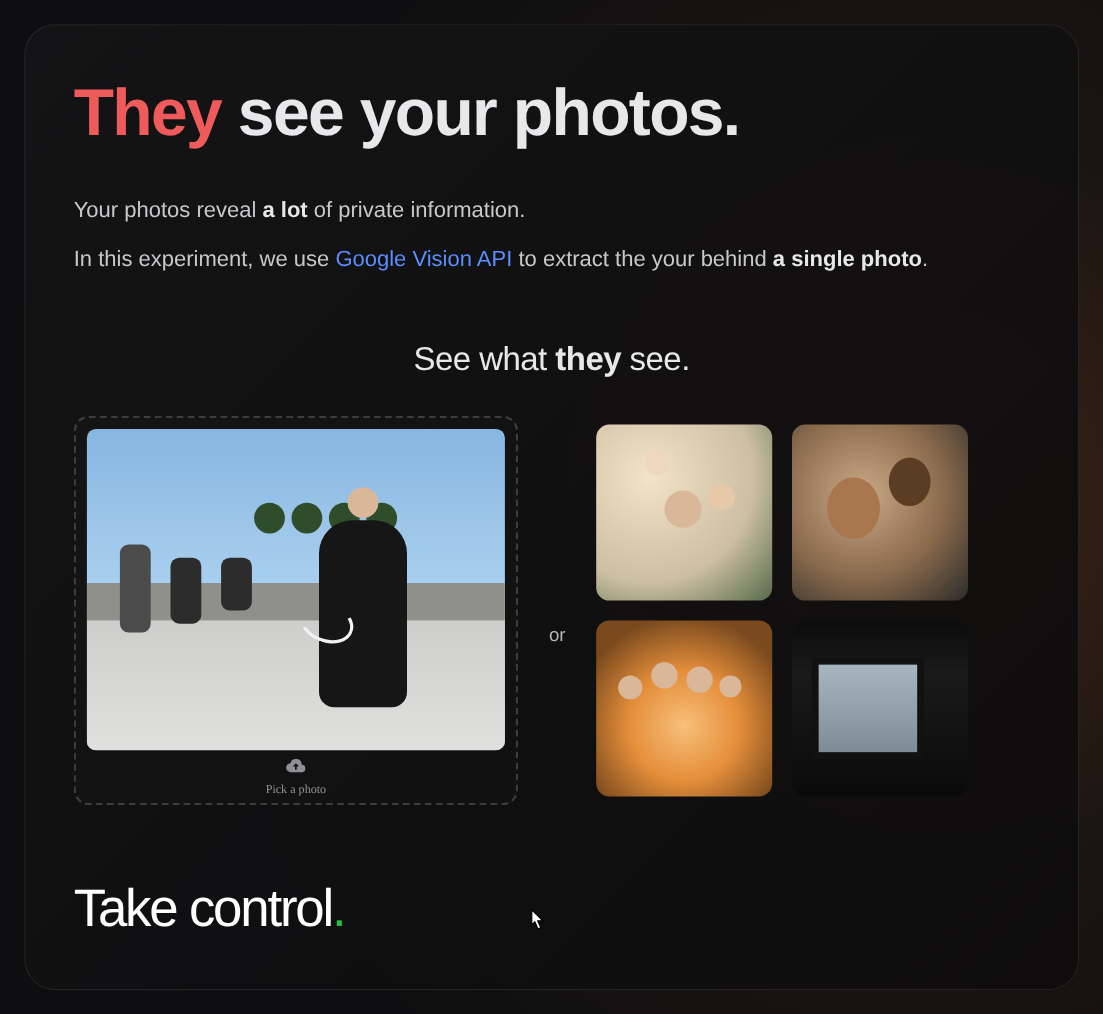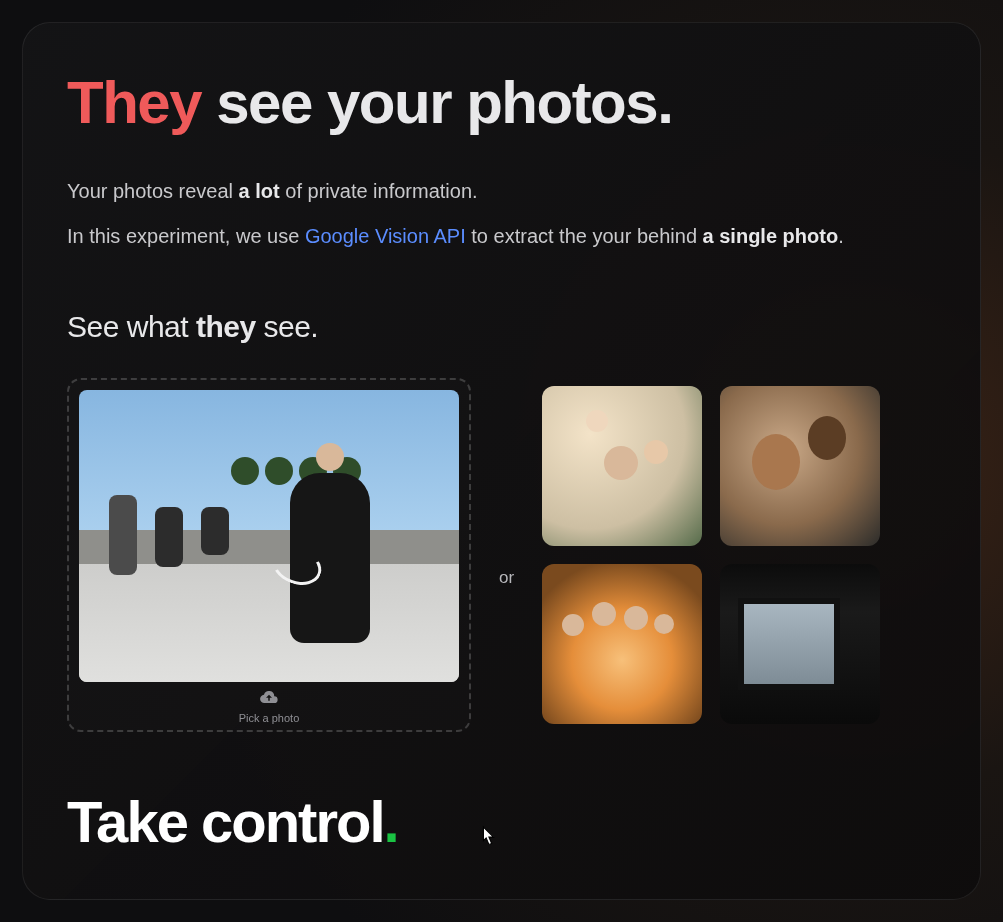--- a/index.html
+++ b/index.html
@@ -32,35 +32,37 @@
   }
   .red { color: #ef5a5a; }
   .hero-sub { font-size: 20px; color: #c9c9cc; line-height: 1.55; margin-bottom: 14px; }
   .hero-sub b { font-weight: 700; color: #e8e8ea; }
   .link { color: #5b8dff; text-decoration: none; }
   .section-title {
     margin-top: 58px;
     font-size: 30px;
     font-weight: 500;
     letter-spacing: -0.5px;
+    text-align: center;
   }
   .section-title b { font-weight: 800; }
   .picker-row {
     margin-top: 34px;
     display: flex;
     align-items: center;
     gap: 28px;
   }
   .dropzone {
     position: relative;
     width: 404px;
     border: 2px dashed rgba(255,255,255,0.18);
     border-radius: 14px;
     padding: 10px 10px 48px 10px;
     background: rgba(255,255,255,0.01);
+    font-family: Liberation Serif, serif;
   }
   .dropzone-img {
     width: 100%;
     height: 292px;
     border-radius: 8px;
     overflow: hidden;
     position: relative;
     background: linear-gradient(#87b6e0 0%, #a9cfee 48%, #bdbdbd 48%, #d6d6d4 100%);
   }
   
@@ -106,22 +108,22 @@
   .t2 .face{width:48px;height:56px;left:32px;top:48px;background:#a9774e;}
   .t2 .face.f2{width:38px;height:44px;left:88px;top:30px;background:#5b3d24;}
   .t3 .face{width:22px;height:22px;left:20px;top:50px;}
   .t3 .face.f2{width:24px;height:24px;left:50px;top:38px;}
   .t3 .face.f3{width:24px;height:24px;left:82px;top:42px;}
   .t3 .face.f4{width:20px;height:20px;left:112px;top:50px;}
   .bottom-title{
     position:absolute;
     left:44px;
     bottom:48px;
-    font-size:58px;
-    font-weight:700;
+    font-size:48px;
+    font-weight:400;
     letter-spacing:-2px;
     color:#fff;
     line-height:1;
   }
   .green{color:#1ac343;}
   .cursor{
     position:absolute;
     left:454px;
     bottom:48px;
     width:22px;height:26px;

